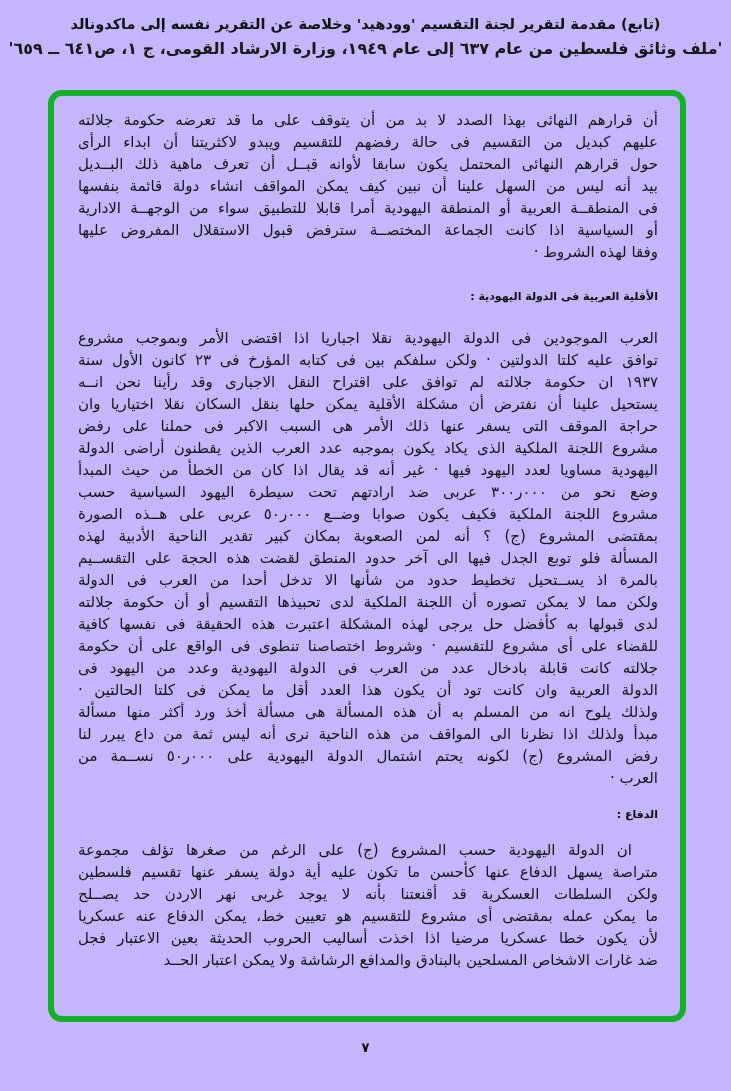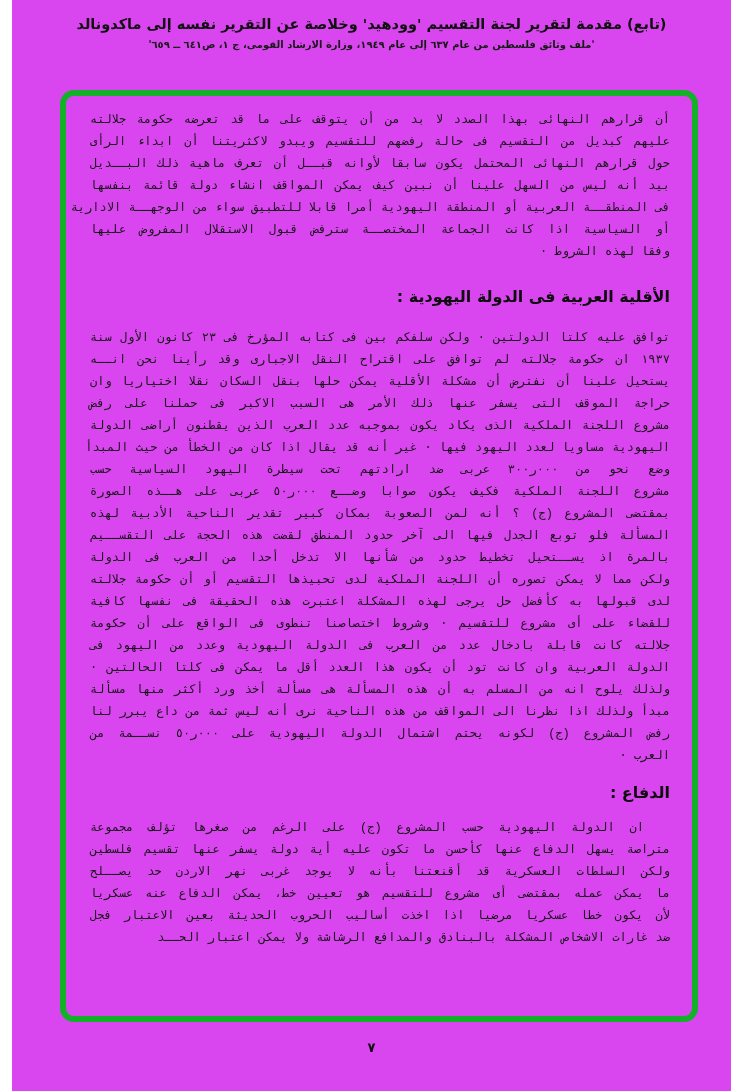--- a/index.html
+++ b/index.html
@@ -6,68 +6,66 @@
   html, body { background: #ffffff; }
   body {
     width: 731px; height: 1091px;
     position: relative;
     font-family: "DejaVu Sans", sans-serif;
     color: #1c1c1c;
     overflow: hidden;
   }
   .scan-page {
     position: absolute; inset: 0;
-    background: #d946ef;
-    margin-left: 12px;
+    background: #c4b5fd;
   }
   
   .doc-header {
     position: absolute; top: 16px; left: 0; right: 0;
     text-align: center; direction: rtl;
   }
   .doc-title {
     font-size: 14.5px; font-weight: bold; color: #111;
     letter-spacing: 0;
   }
   .doc-source {
     margin-top: 7px;
-    font-size: 10px; font-weight: bold; color: #181818;
+    font-size: 16px; font-weight: bold; color: #181818;
   }
   
   .frame {
     position: absolute;
     left: 48px; top: 90px;
     width: 638px; height: 932px;
     border: 6px solid #12b127;
     border-radius: 14px;
     background: transparent;
   }
   .frame-inner {
     position: absolute; inset: 0;
     padding: 13px 22px 0 24px;
     direction: rtl;
   }
   
   .para { width: 100%; }
   .line {
     direction: rtl;
-    font-size: 12px;
+    font-size: 15px;
     line-height: 22px;
     height: 22px;
     white-space: nowrap;
     text-align: justify;
     text-align-last: justify;
     color: #151515;
-    font-family: Liberation Mono, monospace;
   }
   .line.indent { padding-right: 26px; }
   .line.end { text-align-last: right; }
   .section-heading {
     direction: rtl; text-align: right;
-    font-size: 16px; font-weight: bold; color: #0e0e0e;
+    font-size: 11px; font-weight: bold; color: #0e0e0e;
     line-height: 24px; height: 24px;
   }
   .section-heading.first { margin-top: 22px; margin-bottom: 18px; }
   .section-heading.second { margin-top: 14px; margin-bottom: 12px; }
   
   .page-number {
     position: absolute; left: 0; right: 0; top: 1040px;
     text-align: center;
     font-size: 13px; font-weight: bold; color: #111;
   }
@@ -91,20 +89,21 @@
         <div class="line">حول قرارهم النهائى المحتمل يكون سابقا لأوانه قبــل أن تعرف ماهية ذلك البــديل</div>
         <div class="line">بيد أنه ليس من السهل علينا أن نبين كيف يمكن المواقف انشاء دولة قائمة بنفسها</div>
         <div class="line">فى المنطقــة العربية أو المنطقة اليهودية أمرا قابلا للتطبيق سواء من الوجهــة الادارية</div>
         <div class="line">أو السياسية اذا كانت الجماعة المختصــة سترفض قبول الاستقلال المفروض عليها</div>
         <div class="line end">وفقا لهذه الشروط ·</div>
       </div>
 
       <div class="section-heading first">الأقلية العربية فى الدولة اليهودية :</div>
 
       <div class="para">
+        <div class="line">العرب الموجودين فى الدولة اليهودية نقلا اجباريا اذا اقتضى الأمر وبموجب مشروع</div>
         <div class="line">توافق عليه كلتا الدولتين · ولكن سلفكم بين فى كتابه المؤرخ فى ٢٣ كانون الأول سنة</div>
         <div class="line">١٩٣٧ ان حكومة جلالته لم توافق على اقتراح النقل الاجبارى وقد رأينا نحن انــه</div>
         <div class="line">يستحيل علينا أن نفترض أن مشكلة الأقلية يمكن حلها بنقل السكان نقلا اختياريا وان</div>
         <div class="line">حراجة الموقف التى يسفر عنها ذلك الأمر هى السبب الاكبر فى حملنا على رفض</div>
         <div class="line">مشروع اللجنة الملكية الذى يكاد يكون بموجبه عدد العرب الذين يقطنون أراضى الدولة</div>
         <div class="line">اليهودية مساويا لعدد اليهود فيها · غير أنه قد يقال اذا كان من الخطأ من حيث المبدأ</div>
         <div class="line">وضع نحو من ٠٠٠ر٣٠٠ عربى ضد ارادتهم تحت سيطرة اليهود السياسية حسب</div>
         <div class="line">مشروع اللجنة الملكية فكيف يكون صوابا وضــع ٠٠٠ر٥٠ عربى على هــذه الصورة</div>
         <div class="line">بمقتضى المشروع (ج) ؟ أنه لمن الصعوبة بمكان كبير تقدير الناحية الأدبية لهذه</div>
         <div class="line">المسألة فلو توبع الجدل فيها الى آخر حدود المنطق لقضت هذه الحجة على التقســيم</div>
@@ -121,21 +120,21 @@
       </div>
 
       <div class="section-heading second">الدفاع :</div>
 
       <div class="para">
         <div class="line indent">ان الدولة اليهودية حسب المشروع (ج) على الرغم من صغرها تؤلف مجموعة</div>
         <div class="line">متراصة يسهل الدفاع عنها كأحسن ما تكون عليه أية دولة يسفر عنها تقسيم فلسطين</div>
         <div class="line">ولكن السلطات العسكرية قد أقنعتنا بأنه لا يوجد غربى نهر الاردن حد يصــلح</div>
         <div class="line">ما يمكن عمله بمقتضى أى مشروع للتقسيم هو تعيين خط، يمكن الدفاع عنه عسكريا</div>
         <div class="line">لأن يكون خطا عسكريا مرضيا اذا اخذت أساليب الحروب الحديثة بعين الاعتبار فجل</div>
-        <div class="line end">ضد غارات الاشخاص المشكلة بالبنادق والمدافع الرشاشة ولا يمكن اعتبار الحــد</div>
+        <div class="line end">ضد غارات الاشخاص المسلحين بالبنادق والمدافع الرشاشة ولا يمكن اعتبار الحــد</div>
       </div>
 
     </div>
   </div>
 
   <div class="page-number">٧</div>
 
 </div>
 
 </body></html>

